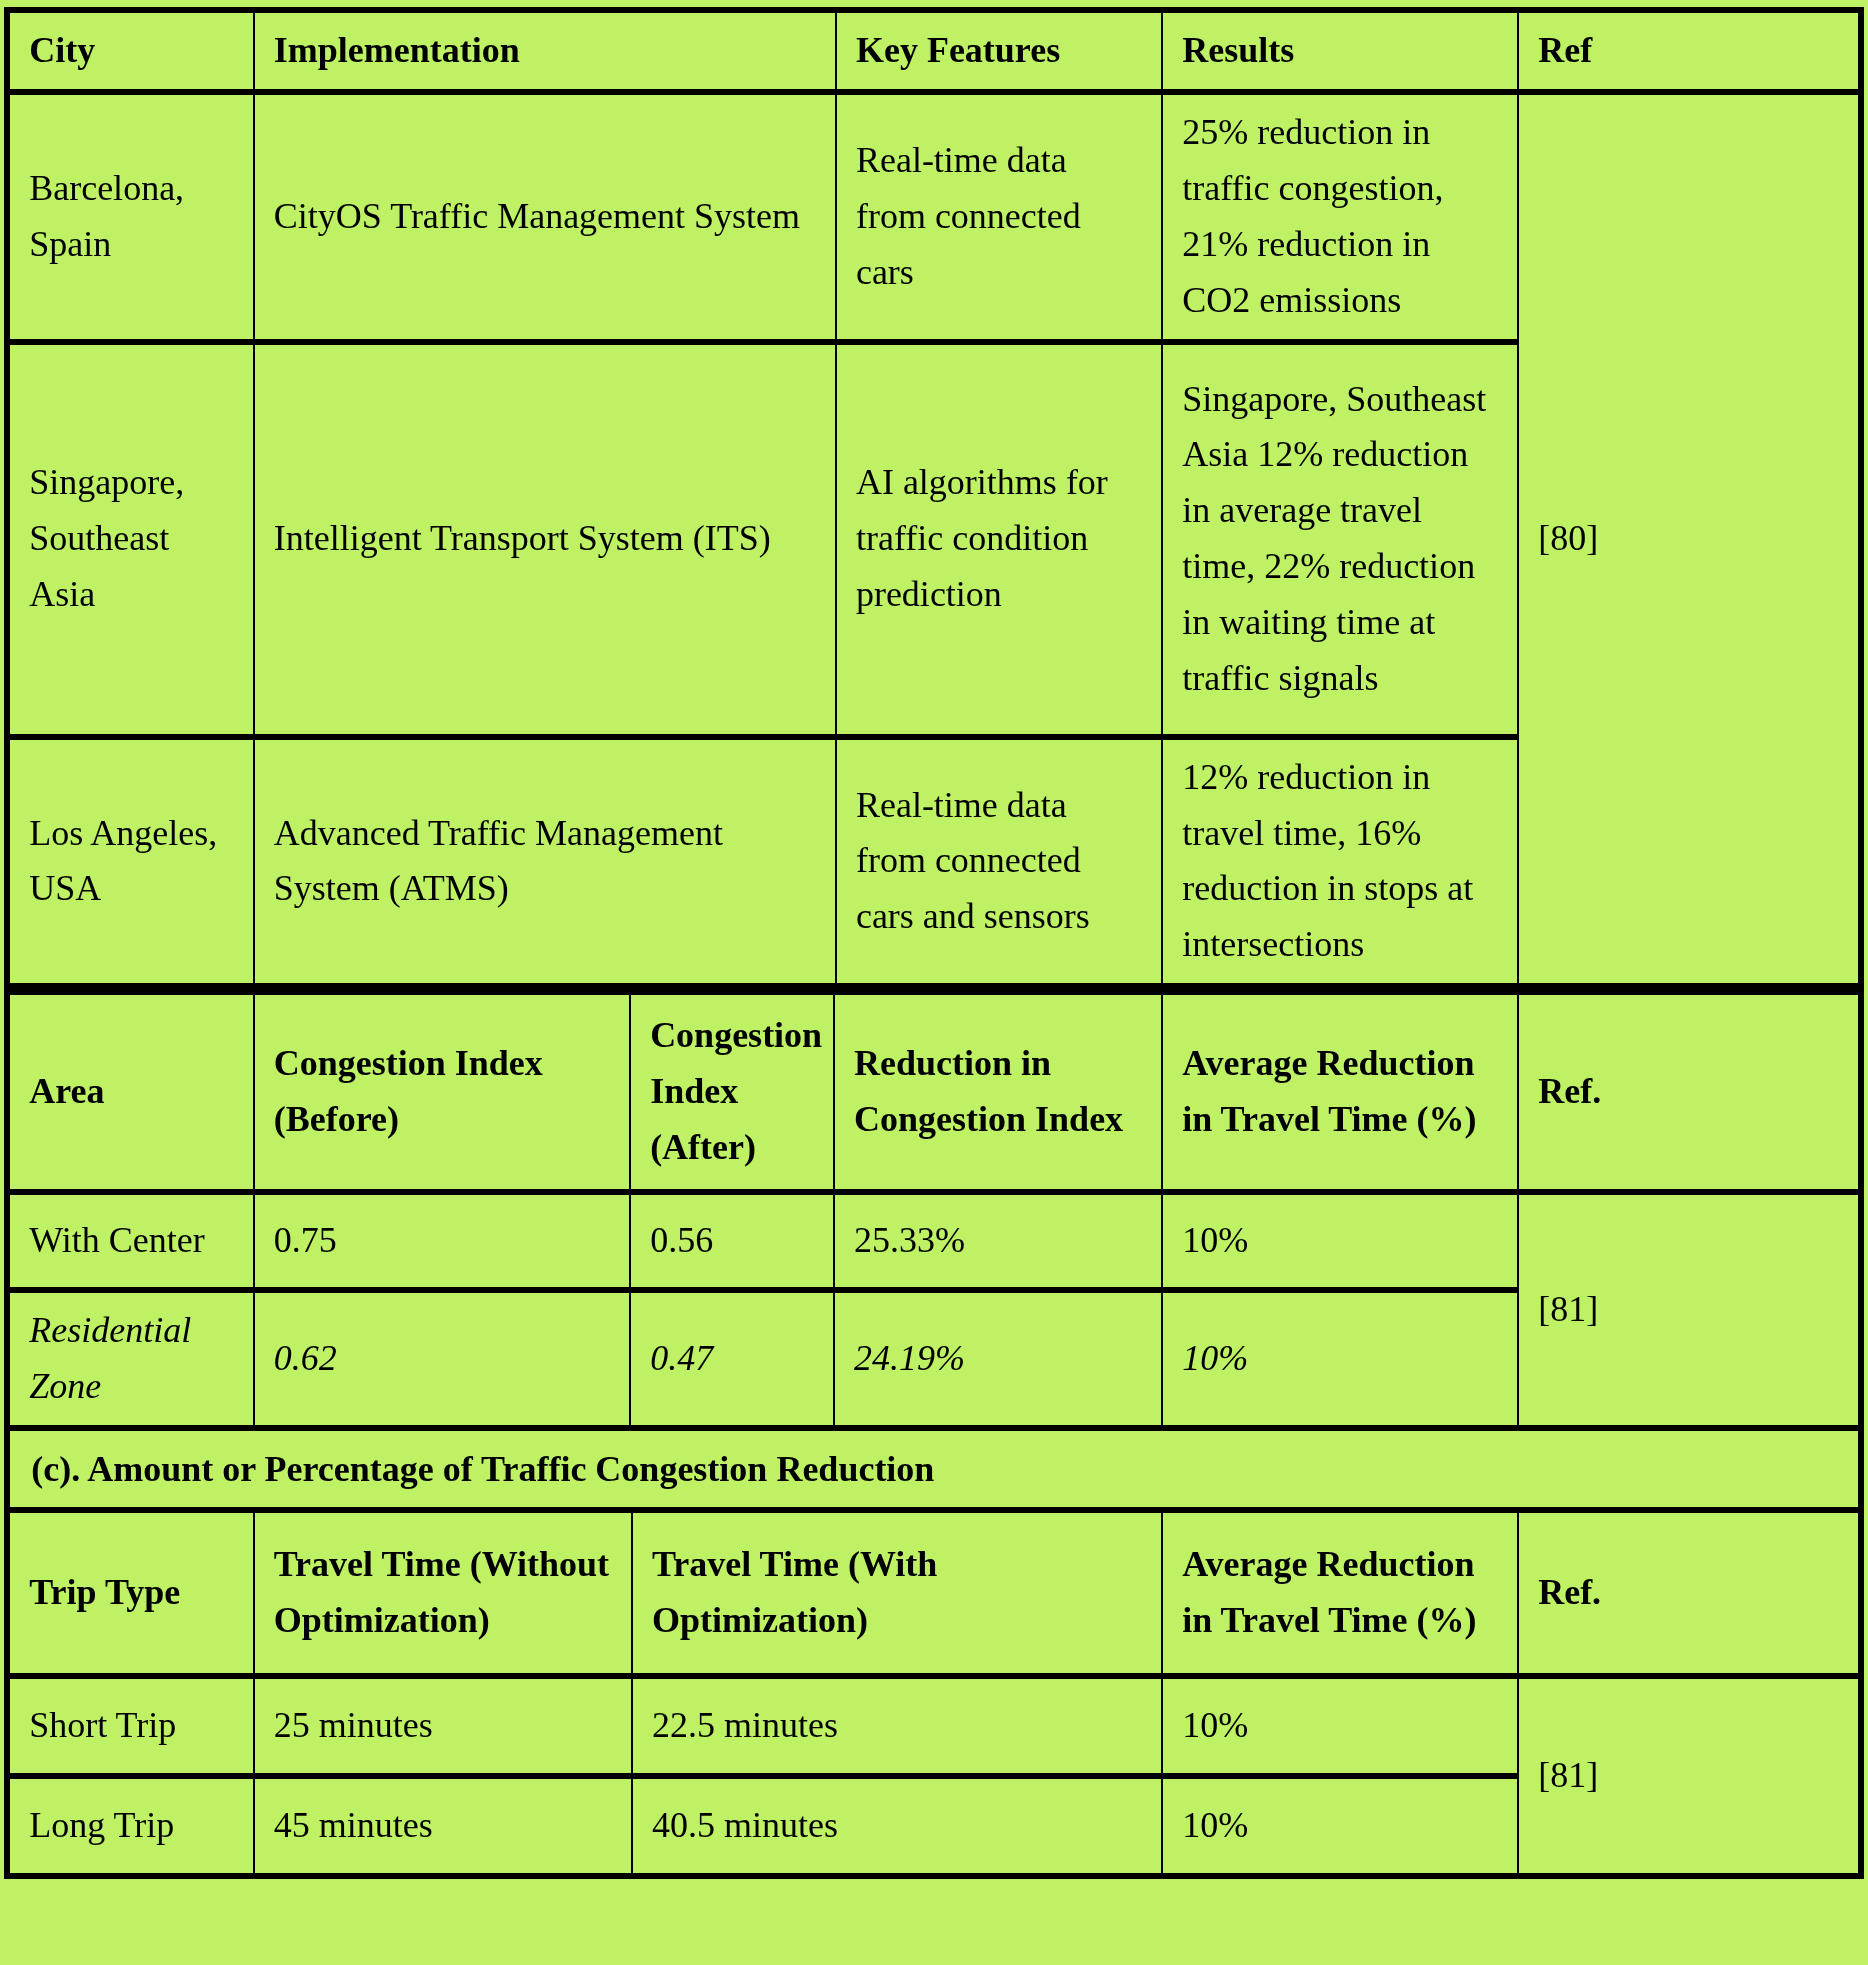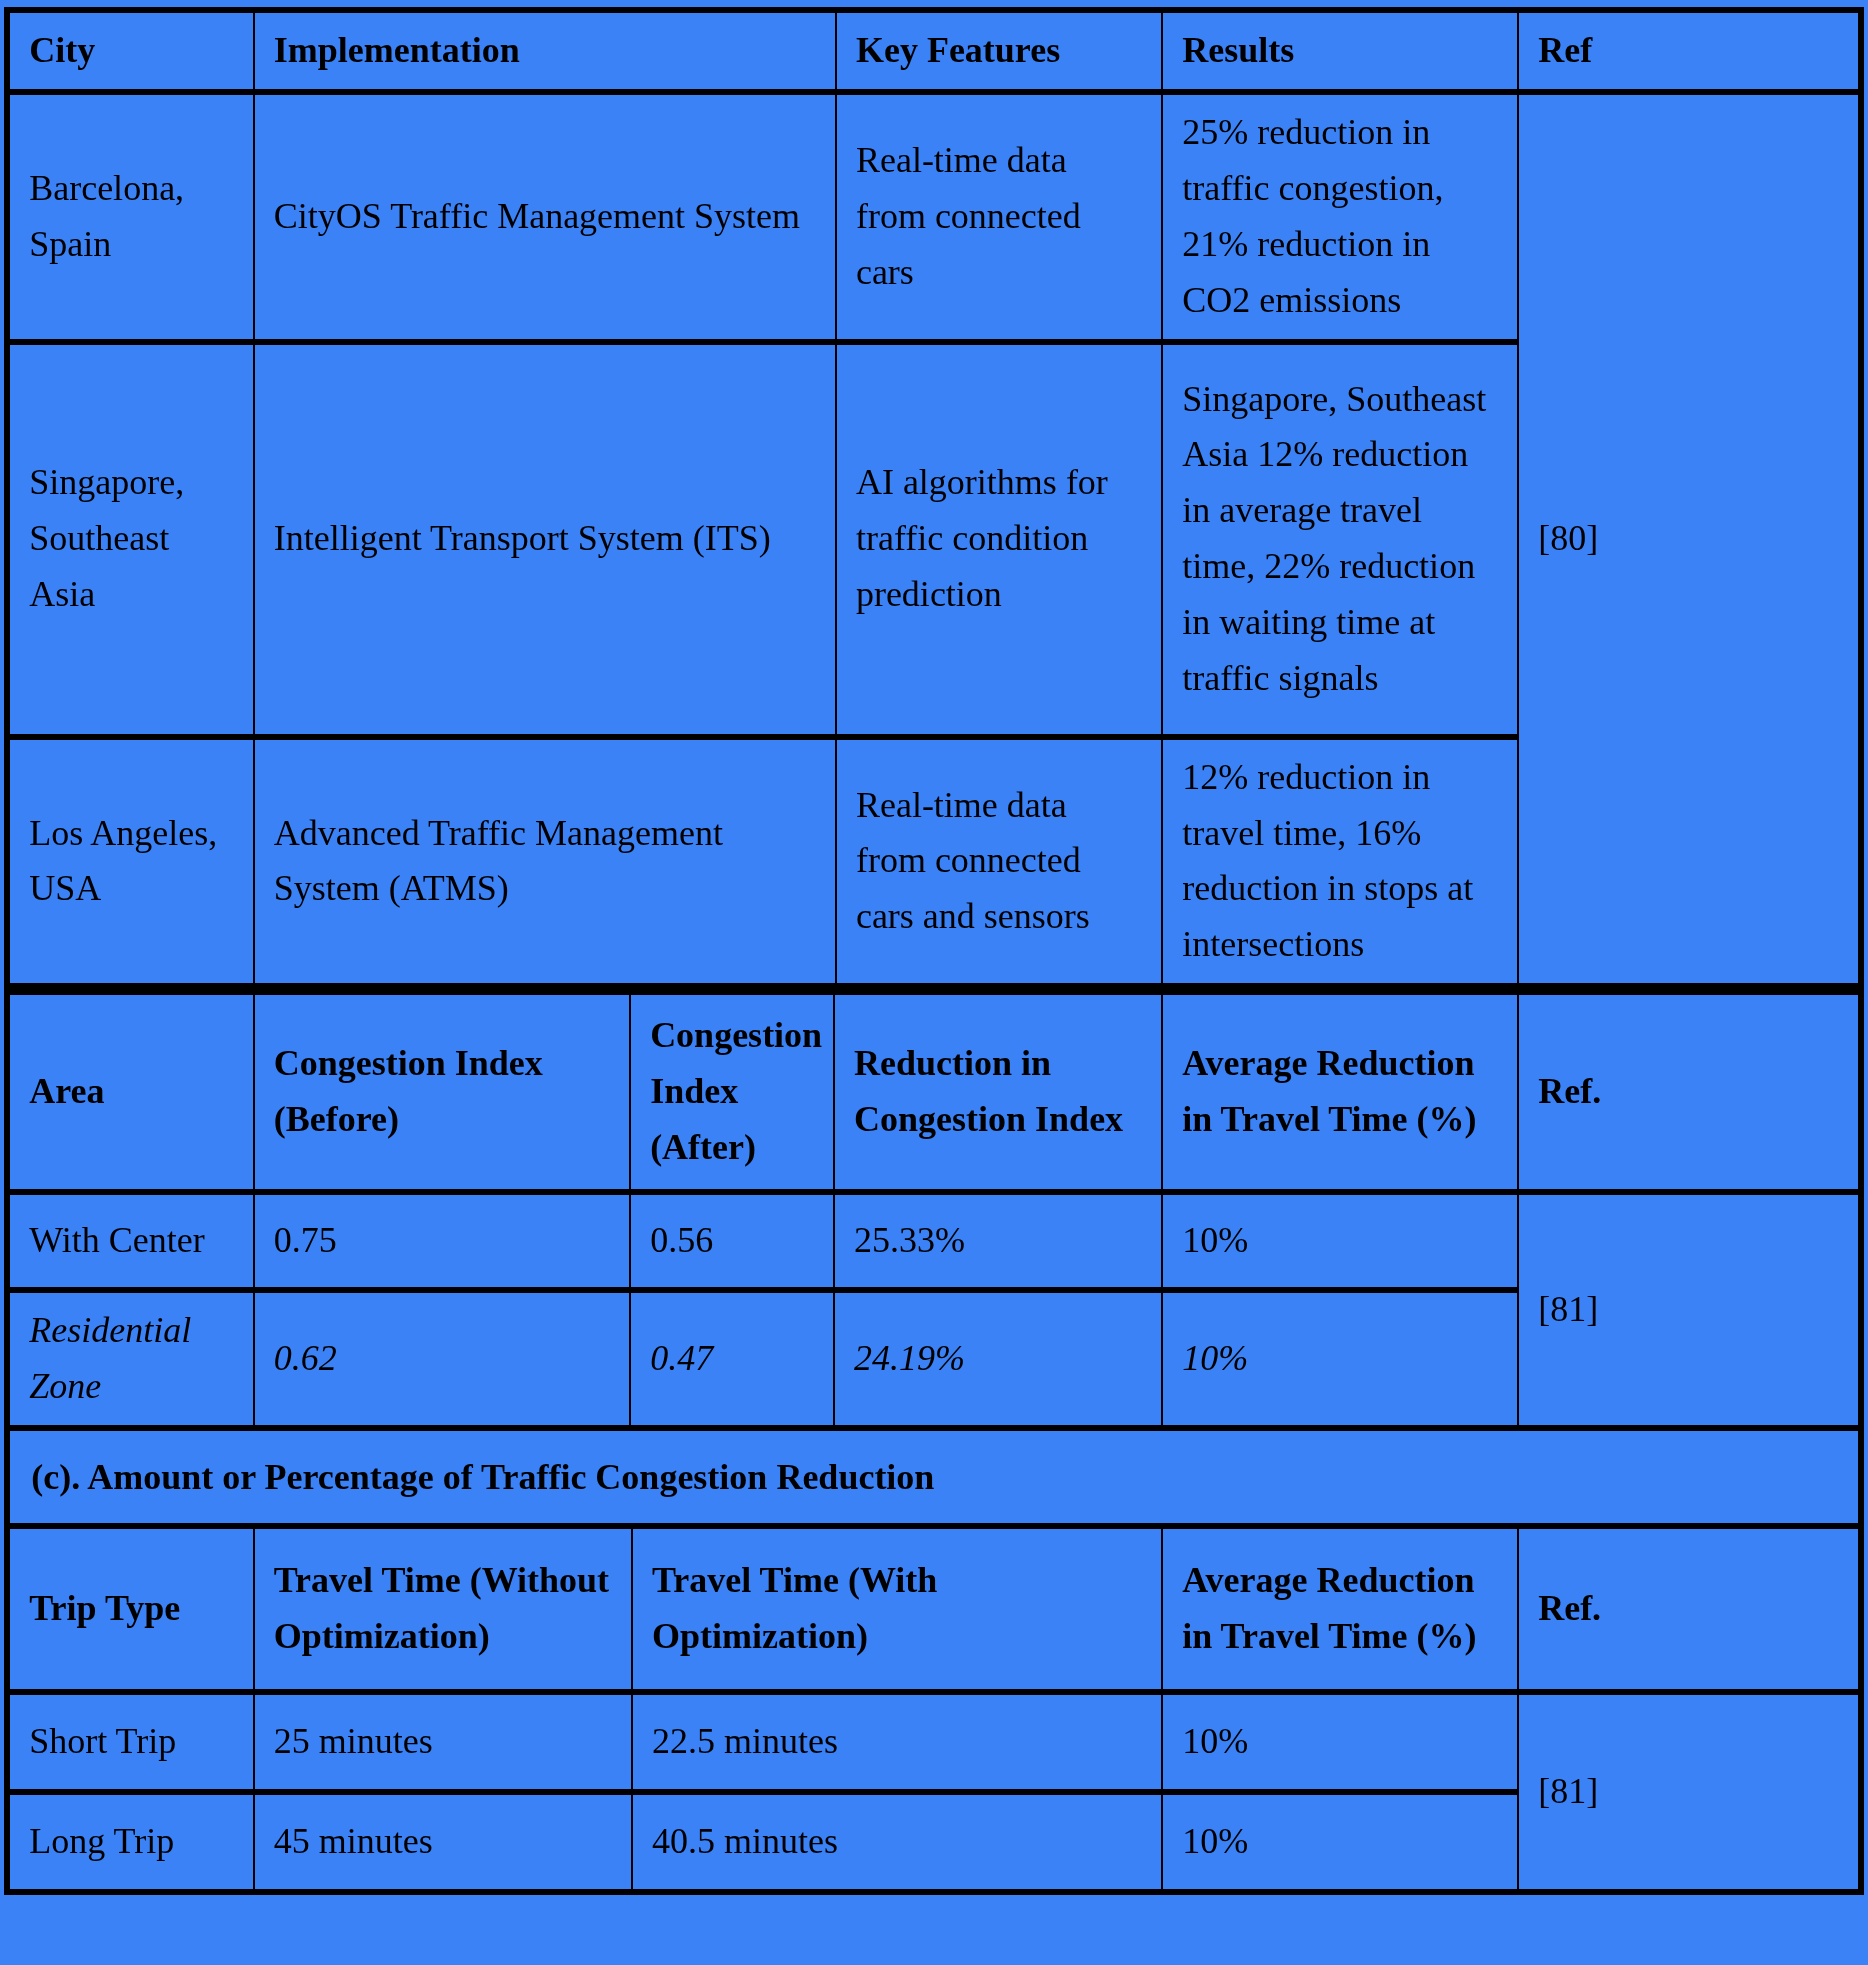--- a/index.html
+++ b/index.html
@@ -4,21 +4,21 @@
 <style>
   html, body {
     margin: 0;
     padding: 0;
     background: #ffffff;
   }
   .page {
     position: relative;
     width: 1869px;
     height: 1965px;
-    background: #3b82f6;
+    background: #bef264;
     font-family: "Liberation Serif", "DejaVu Serif", serif;
     font-size: 36px;
     color: #000000;
     box-sizing: border-box;
   }
   .wrap {
     position: absolute;
     left: 4.2px;
     top: 6.8px;
     width: 1860px;
@@ -66,21 +66,21 @@
   .band {
     border-left: 6px solid #000;
     border-right: 6px solid #000;
     display: flex;
     align-items: center;
     font-weight: bold;
     padding-left: 21px;
     box-sizing: border-box;
   }
   .band-b { height: 87px; }
-  .band-c { height: 92px; }
+  .band-c { height: 76px; }
 </style>
 </head>
 <body>
 
 <div class="page">
   <div class="wrap">
 
     <table class="tbl tbl-a">
       <colgroup>
         <col style="width:13.3%">

